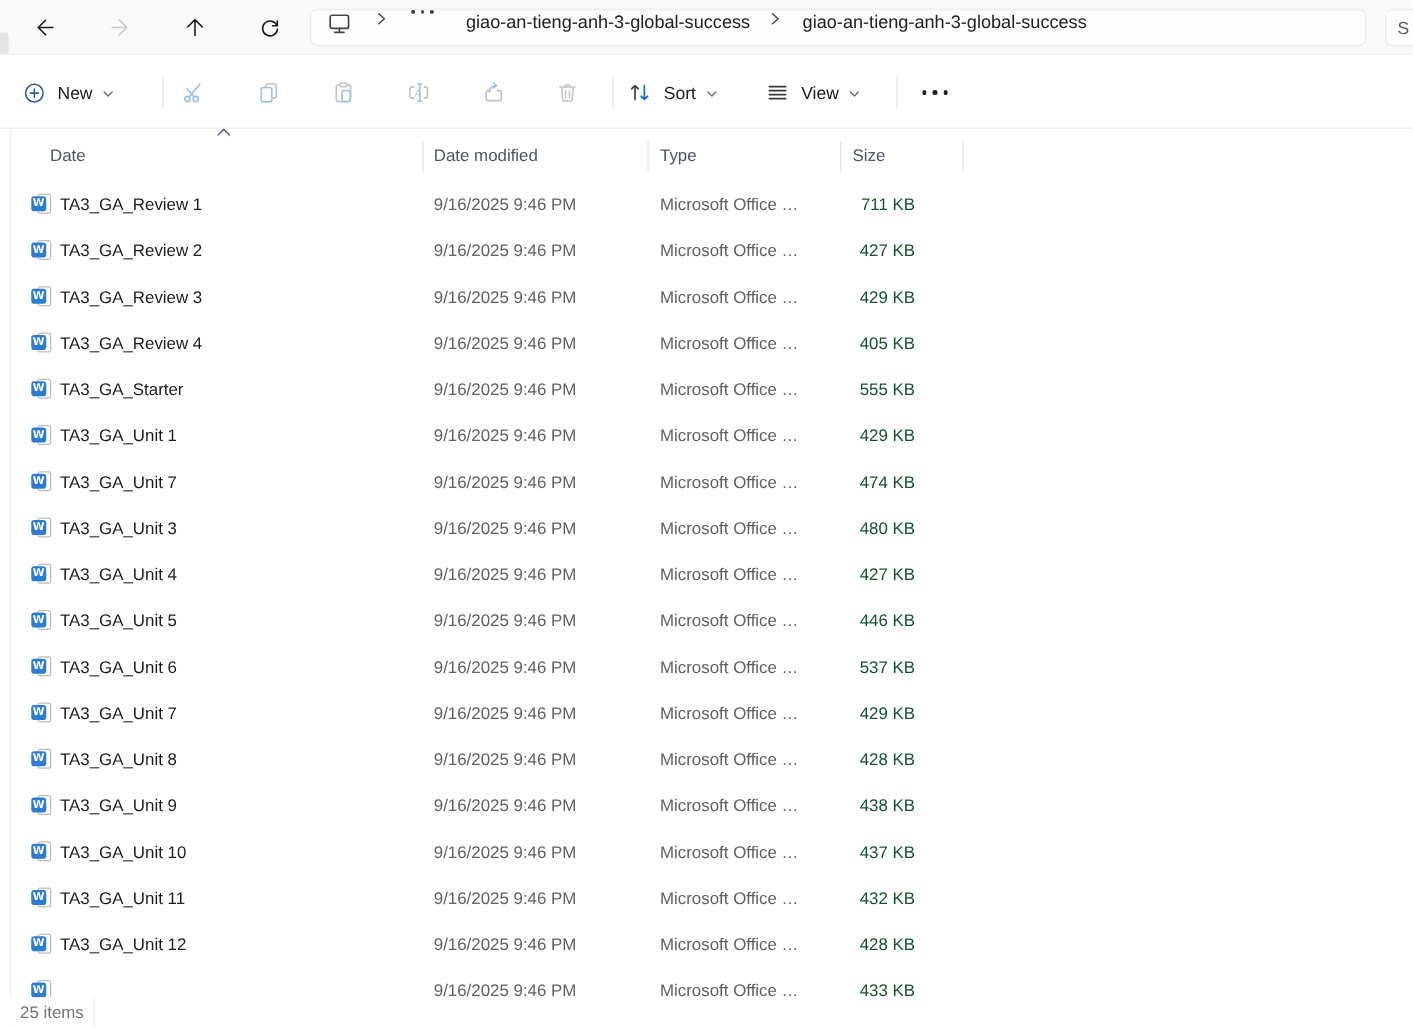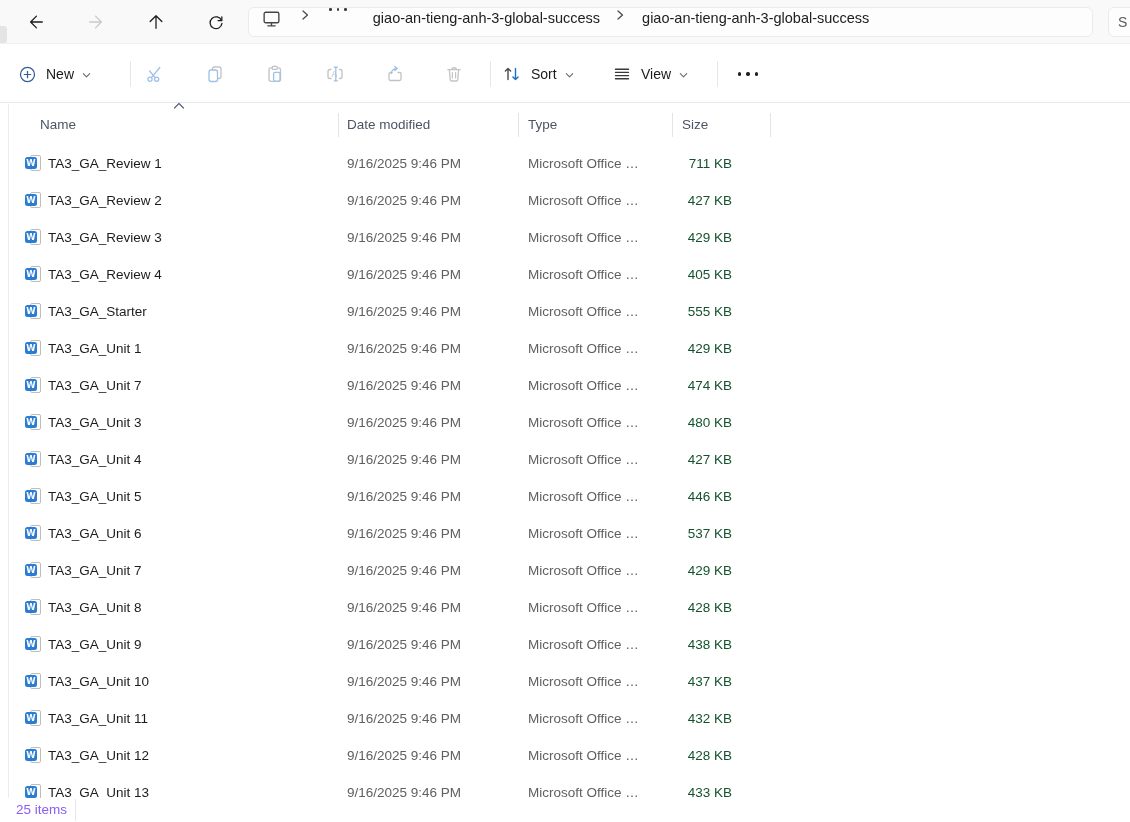--- a/index.html
+++ b/index.html
@@ -90,21 +90,21 @@
     font-family: "DejaVu Sans", sans-serif;
   }
 
   
   .statusbar {
     position: absolute; left: 0; bottom: 0; width: 1130px; height: 24px;
     background: #ffffff;
   }
   .statusbar .count {
     position: absolute; left: 16px; top: 0; height: 24px; line-height: 24px;
-    font-size: 13.5px; color: #8b5cf6;
+    font-size: 13.5px; color: #737373;
   }
   .statusbar .ssep { position: absolute; left: 75px; top: 1px; width: 1px; height: 22px; background: #e8e8e8; }
 
   .dots3 { display: flex; gap: 5px; align-items: center; }
   .dots3 i { width: 3.4px; height: 3.4px; border-radius: 50%; background: #1f1f1f; }
   .dots3.small i { width: 2.6px; height: 2.6px; background: #3c3c3c; }
 </style>
 </head>
 <body>
 
@@ -251,21 +251,21 @@
       <i></i>
       <i></i>
   </div>
 </div>
 
 <svg class="sort-caret" width="14" height="11" viewBox="0 0 14 11">
   <path d="M2.5 8 L7 3.5 L11.5 8" stroke="#5a6575" stroke-width="1.2" fill="none" stroke-linecap="round" stroke-linejoin="round"></path>
 </svg>
 
 <div class="headerbar">
-  <div class="hcol" style="left:40px">Name</div>
+  <div class="hcol" style="left:40px">Date</div>
   <div class="hcol" style="left:347px">Date modified</div>
   <div class="hcol" style="left:528px">Type</div>
   <div class="hcol" style="left:682px">Size</div>
   <div class="hsep" style="left:338px"></div>
   <div class="hsep" style="left:518px"></div>
   <div class="hsep" style="left:672px"></div>
   <div class="hsep" style="left:770px"></div>
 </div>
 
 <div class="pane-edge"></div>
@@ -492,21 +492,20 @@
     <div class="cell c-size">428 KB</div>
   </div>
 
   <div class="frow">
     <div class="c-iconwrap">
       <div class="word-icon">
         <div class="page"></div>
         <div class="w-box">W</div>
       </div>
     </div>
-    <div class="cell c-name">TA3_GA_Unit 13</div>
     <div class="cell c-date">9/16/2025 9:46 PM</div>
     <div class="cell c-type">Microsoft Office …</div>
     <div class="cell c-size">433 KB</div>
   </div>
 </div>
 
 <div class="statusbar">
   <div class="count">25 items</div>
   <div class="ssep"></div>
 </div>

